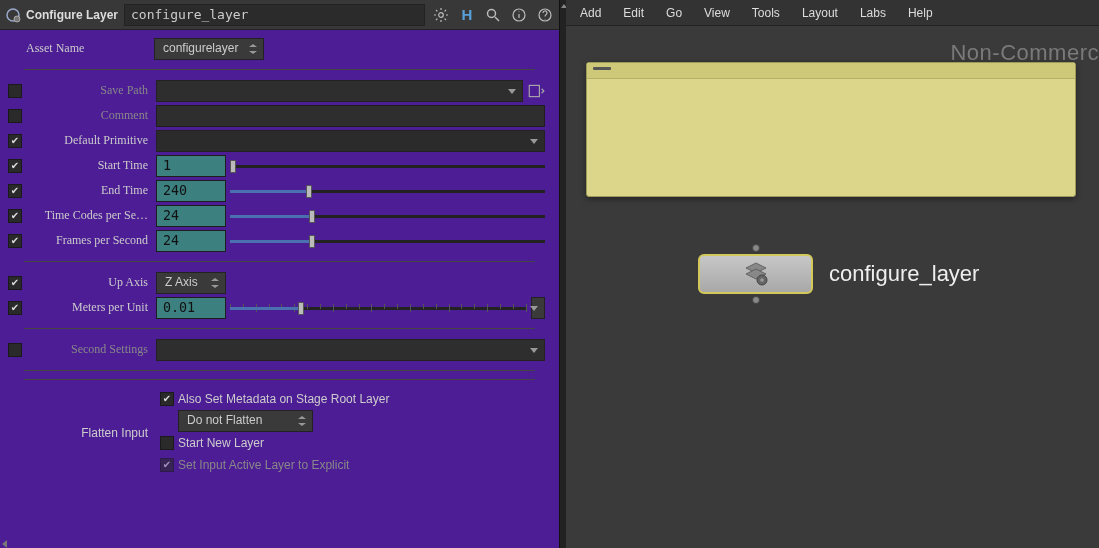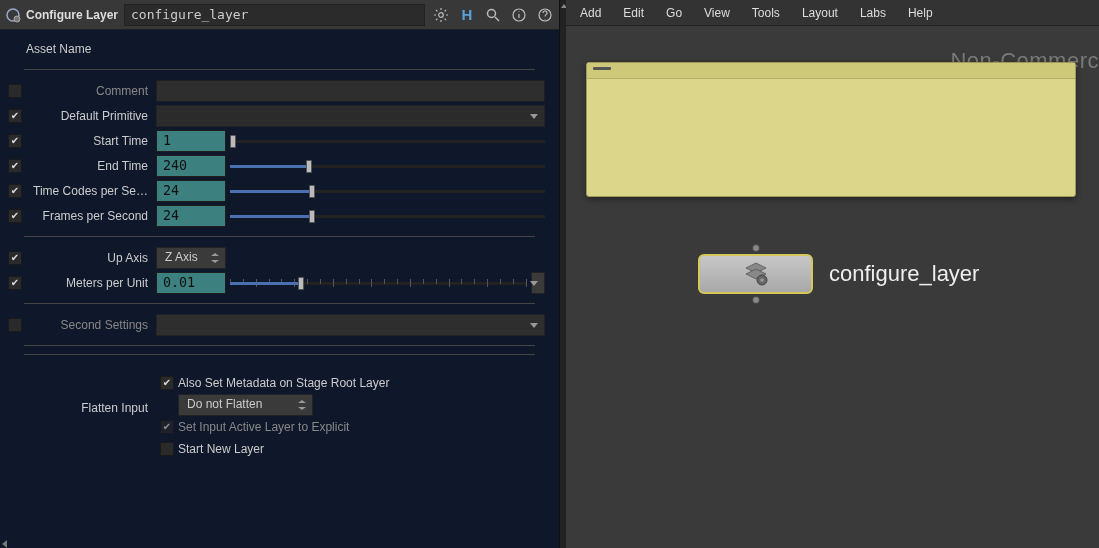--- a/index.html
+++ b/index.html
@@ -1,35 +1,35 @@
 <!DOCTYPE html>
 <html><head>
 <meta charset="utf-8">
 <style>
   * { box-sizing: border-box; margin: 0; padding: 0; font-family: "Segoe UI", Arial, sans-serif; }
   body { background: #2a2a2a; color: #ccc; width: 1099px; height: 548px; overflow: hidden; font-size: 12px; display: flex; }
   
   
-  .left-panel { width: 560px; height: 548px; background: #0f172a; border-right: 1px solid #111; position: relative; }
+  .left-panel { width: 560px; height: 548px; background: #4c1d95; border-right: 1px solid #111; position: relative; }
   
   .header-bar { display: flex; align-items: center; height: 30px; background: #383838; padding: 2px 4px; border-bottom: 1px solid #222; }
   .node-icon { width: 18px; height: 18px; margin-right: 4px; display:flex; align-items:center; justify-content:center; }
   .header-title { font-weight: bold; color: #ddd; margin-right: 6px; white-space: nowrap; }
   .node-name-input { flex: 1; background: #2b2b2b; border: 1px solid #222; color: #ccc; padding: 2px 6px; height: 22px; font-family: monospace; font-size: 13px; }
   .header-icons { display: flex; gap: 6px; margin-left: 6px; }
   .hicon { width: 20px; height: 20px; display:flex; align-items:center; justify-content:center; color:#bbb; cursor:pointer; border-radius:3px; }
   .hicon svg { width:16px; height:16px; }
   .h-letter { color:#5aa0d8; font-weight:bold; font-size:15px; }
   
   .params { padding: 6px 4px 12px 4px; }
   .prow { display: flex; align-items: center; height: 25px; margin-bottom: 0px; }
   .check-cell { width: 22px; display:flex; justify-content:center; }
   .chk { width:14px; height:14px; background:#2a2a2a; border:1px solid #1a1a1a; display:flex; align-items:center; justify-content:center; cursor:pointer; }
   .chk.on::after { content:"✔"; color:#ddd; font-size:10px; line-height:1; }
-  .label-cell { width: 130px; text-align: right; padding-right: 8px; color:#ccc; white-space:nowrap; overflow:hidden; text-overflow:ellipsis; }
+  .label-cell { width: 130px; text-align: right; padding-right: 8px; color:#ccc; white-space:nowrap; overflow:hidden; text-overflow:ellipsis;font-family:Liberation Serif, serif; }
   .label-muted { color:#888; }
   .ctrl-cell { flex:1; display:flex; align-items:center; gap:4px; padding-right:10px; }
   
   .dropdown { background:#3a3a3a; border:1px solid #222; color:#ccc; height:22px; padding:2px 18px 2px 8px; position:relative; cursor:pointer; min-width:100px; }
   .dropdown.wide { flex:1; }
   .dropdown::after { content:""; position:absolute; right:6px; top:5px; width:0; height:0; border-left:4px solid transparent; border-right:4px solid transparent; border-bottom:3px solid #999; }
   .dropdown::before { content:""; position:absolute; right:6px; bottom:5px; width:0; height:0; border-left:4px solid transparent; border-right:4px solid transparent; border-top:3px solid #999; }
   .dropdown.arrow-only::after { content:""; position:absolute; right:6px; top:8px; border-left:4px solid transparent; border-right:4px solid transparent; border-top:5px solid #999; border-bottom:none; }
   .dropdown.arrow-only::before { display:none; }
   
@@ -45,41 +45,41 @@
   .slider-ticks span { width:1px; height:5px; background:#555; }
   .slider-ticks.log span:nth-child(3n) { height:8px; }
   
   .divider { height:1px; background:#444; margin:8px 20px; }
   
   .btn-small { background:#3a3a3a; border:1px solid #222; color:#ccc; width:18px; height:22px; cursor:pointer; display:flex; align-items:center; justify-content:center; }
   .btn-clear { background:#3a3a3a; border:1px solid #222; color:#888; padding:2px 12px; height:22px; cursor:pointer; }
   
   .extra-icon { width:18px; height:18px; display:flex; align-items:center; justify-content:center; color:#999; }
   
-  .sub-checks { margin-left:0;margin-top:9px; }
+  .sub-checks { margin-left:0; }
   .sub-checks .prow { height:22px; }
   .sub-checks .label-cell { width:0; padding:0; }
   .sub-checks .ctrl-cell { padding-left:0; }
   .scheck-label { color:#ccc; }
   .scheck-label.muted { color:#888; }
   
   .scroll-handle { position:absolute; bottom:0; left:0; right:0; height:10px; }
   .scroll-corner-l { position:absolute; left:0; bottom:0; width:10px; height:10px; }
   .scroll-corner-l::after { content:""; position:absolute; left:2px; top:2px; border-top:4px solid transparent; border-bottom:4px solid transparent; border-right:5px solid #777; }
 
   
   .splitter { width:6px; background:#222; cursor:col-resize; position:relative; }
   .splitter::after { content:""; position:absolute; top:4px; left:1px; border-left:3px solid transparent; border-right:3px solid transparent; border-bottom:4px solid #888; }
   
   .right-panel { flex:1; height:548px; background:#3a3a3a; position:relative; overflow:hidden; }
   .menu-bar { display:flex; gap:14px; padding:4px 10px; height:26px; background:#333; border-bottom:1px solid #222; align-items:center; }
   .menu-item { color:#ddd; cursor:pointer; padding:2px 4px; }
   
   .canvas { position:absolute; top:26px; left:0; right:0; bottom:0; background:#3a3a3a; }
-  .watermark { position:absolute; top:14px; right:0; color:#7a7a7a; font-size:22px; letter-spacing:0.5px;margin-top:8px; }
+  .watermark { position:absolute; top:14px; right:0; color:#7a7a7a; font-size:22px; letter-spacing:0.5px; }
   
   .sticky-note { position:absolute; top:36px; left:20px; width:490px; height:135px; background:#dbd689; border:1px solid #9e9a5a; border-radius:3px; box-shadow:0 2px 6px rgba(0,0,0,0.4); }
   .sticky-header { height:16px; background:#cdc979; border-bottom:1px solid #b4b06a; position:relative; }
   .sticky-minimize { position:absolute; left:6px; top:4px; width:18px; height:3px; background:#555; border-radius:1px; }
   .sticky-title { padding:18px 14px; color:#333; font-size:24px; font-weight:500; }
   
   .node-graph { position:absolute; top:228px; left:132px; display:flex; align-items:center; gap:16px; }
   .node-connector-top { position:absolute; top:-12px; left:50%; transform:translateX(-50%); width:8px; height:8px; background:#888; border:1px solid #444; border-radius:50%; }
   .node-connector-bot { position:absolute; bottom:-12px; left:50%; transform:translateX(-50%); width:8px; height:8px; background:#888; border:1px solid #444; border-radius:50%; }
   .node-box { position:relative; width:115px; height:40px; background:linear-gradient(#c7c7c7,#a8a8a8); border:2px solid #d4c85a; border-radius:6px; display:flex; align-items:center; justify-content:center; }
@@ -128,23 +128,41 @@
           </svg>
         </span>
     </div>
   </div>
 
   <div class="params">
 
     <div class="prow">
       <div class="check-cell"></div>
       <div class="label-cell" style="width:128px; text-align:left; padding-left:0;">Asset Name</div>
-    </div>
-    <div class="divider"></div>
-
+      <div class="ctrl-cell">
+        <div class="dropdown" style="min-width:110px"><span>configurelayer</span></div>
+      </div>
+    </div>
+    <div class="divider"></div>
+
+    <div class="prow">
+      <div class="check-cell">
+          <div class="chk"></div>
+        </div>
+      <div class="label-cell label-muted">Save Path</div>
+      <div class="ctrl-cell">
+        <div class="dropdown wide arrow-only" style="background:#2e2e2e"></div>
+        <span class="extra-icon">
+            <svg viewBox="0 0 16 16" fill="none" stroke="#aaa" stroke-width="1">
+              <rect x="2" y="3" width="9" height="10"></rect>
+              <path d="M13 6l2 2-2 2"></path>
+            </svg>
+          </span>
+      </div>
+    </div>
 
     <div class="prow">
       <div class="check-cell">
           <div class="chk"></div>
         </div>
       <div class="label-cell label-muted">Comment</div>
       <div class="ctrl-cell">
           <input class="text-input" style="background: rgb(46, 46, 46);">
         </div>
     </div>
@@ -306,34 +324,34 @@
         </div>
         <div class="prow">
           <div class="check-cell"></div>
           <div class="label-cell"></div>
           <div class="ctrl-cell">
               <div class="dropdown" style="min-width:135px"><span>Do not Flatten</span></div>
             </div>
         </div>
         <div class="prow">
           <div class="check-cell">
+              <div class="chk"></div>
+            </div>
+          <div class="label-cell"></div>
+          <div class="ctrl-cell">
+              <span class="scheck-label">Start New Layer</span>
+            </div>
+        </div>
+        <div class="prow">
+          <div class="check-cell">
               <div class="chk on" style="opacity:.6"></div>
             </div>
           <div class="label-cell"></div>
           <div class="ctrl-cell">
               <span class="scheck-label muted">Set Input Active Layer to Explicit</span>
-            </div>
-        </div>
-        <div class="prow">
-          <div class="check-cell">
-              <div class="chk"></div>
-            </div>
-          <div class="label-cell"></div>
-          <div class="ctrl-cell">
-              <span class="scheck-label">Start New Layer</span>
             </div>
         </div>
       </div>
     </div>
   </div>
   <div class="scroll-handle">
       <div class="scroll-corner-l"></div>
     </div>
 </div>
 

